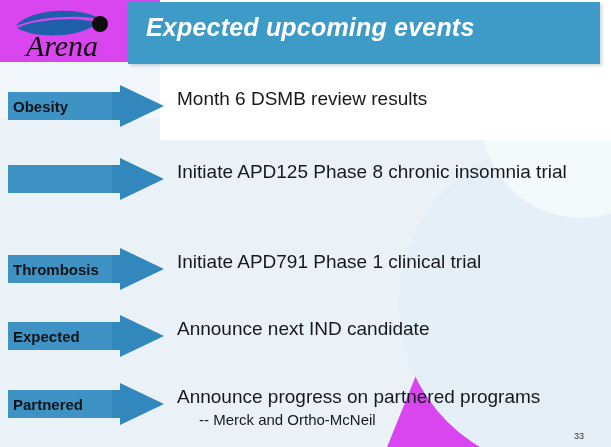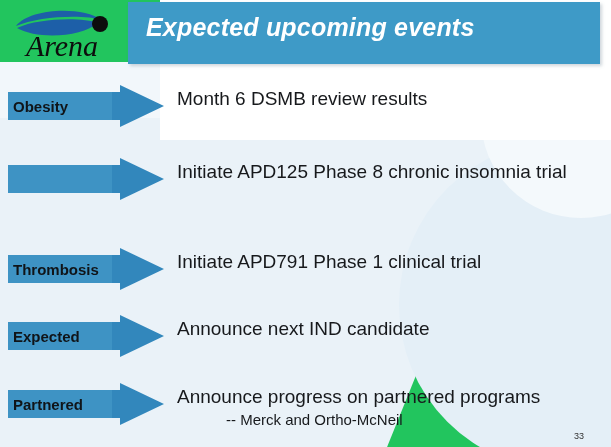--- a/index.html
+++ b/index.html
@@ -5,21 +5,21 @@
   html, body {
     margin: 0;
     padding: 0;
     background: #ffffff;
   }
   #slide {
     position: relative;
     width: 611px;
     height: 447px;
     overflow: hidden;
-    background: #22c55e;
+    background: #d946ef;
     font-family: "Liberation Sans", sans-serif;
   }
 
   
   .bg-layer {
     position: absolute;
     inset: 0;
     overflow: hidden;
     pointer-events: none;
   }
@@ -151,21 +151,20 @@
     color: #17191c;
     font-size: 19px;
     line-height: 24px;
   }
   .row-subtext {
     position: absolute;
     left: 199px;
     color: #17191c;
     font-size: 15px;
     line-height: 20px;
-    margin-left: 27px;
   }
 
   
   .page-number {
     position: absolute;
     right: 27px;
     bottom: 6px;
     font-size: 9px;
     color: #333333;
   }

